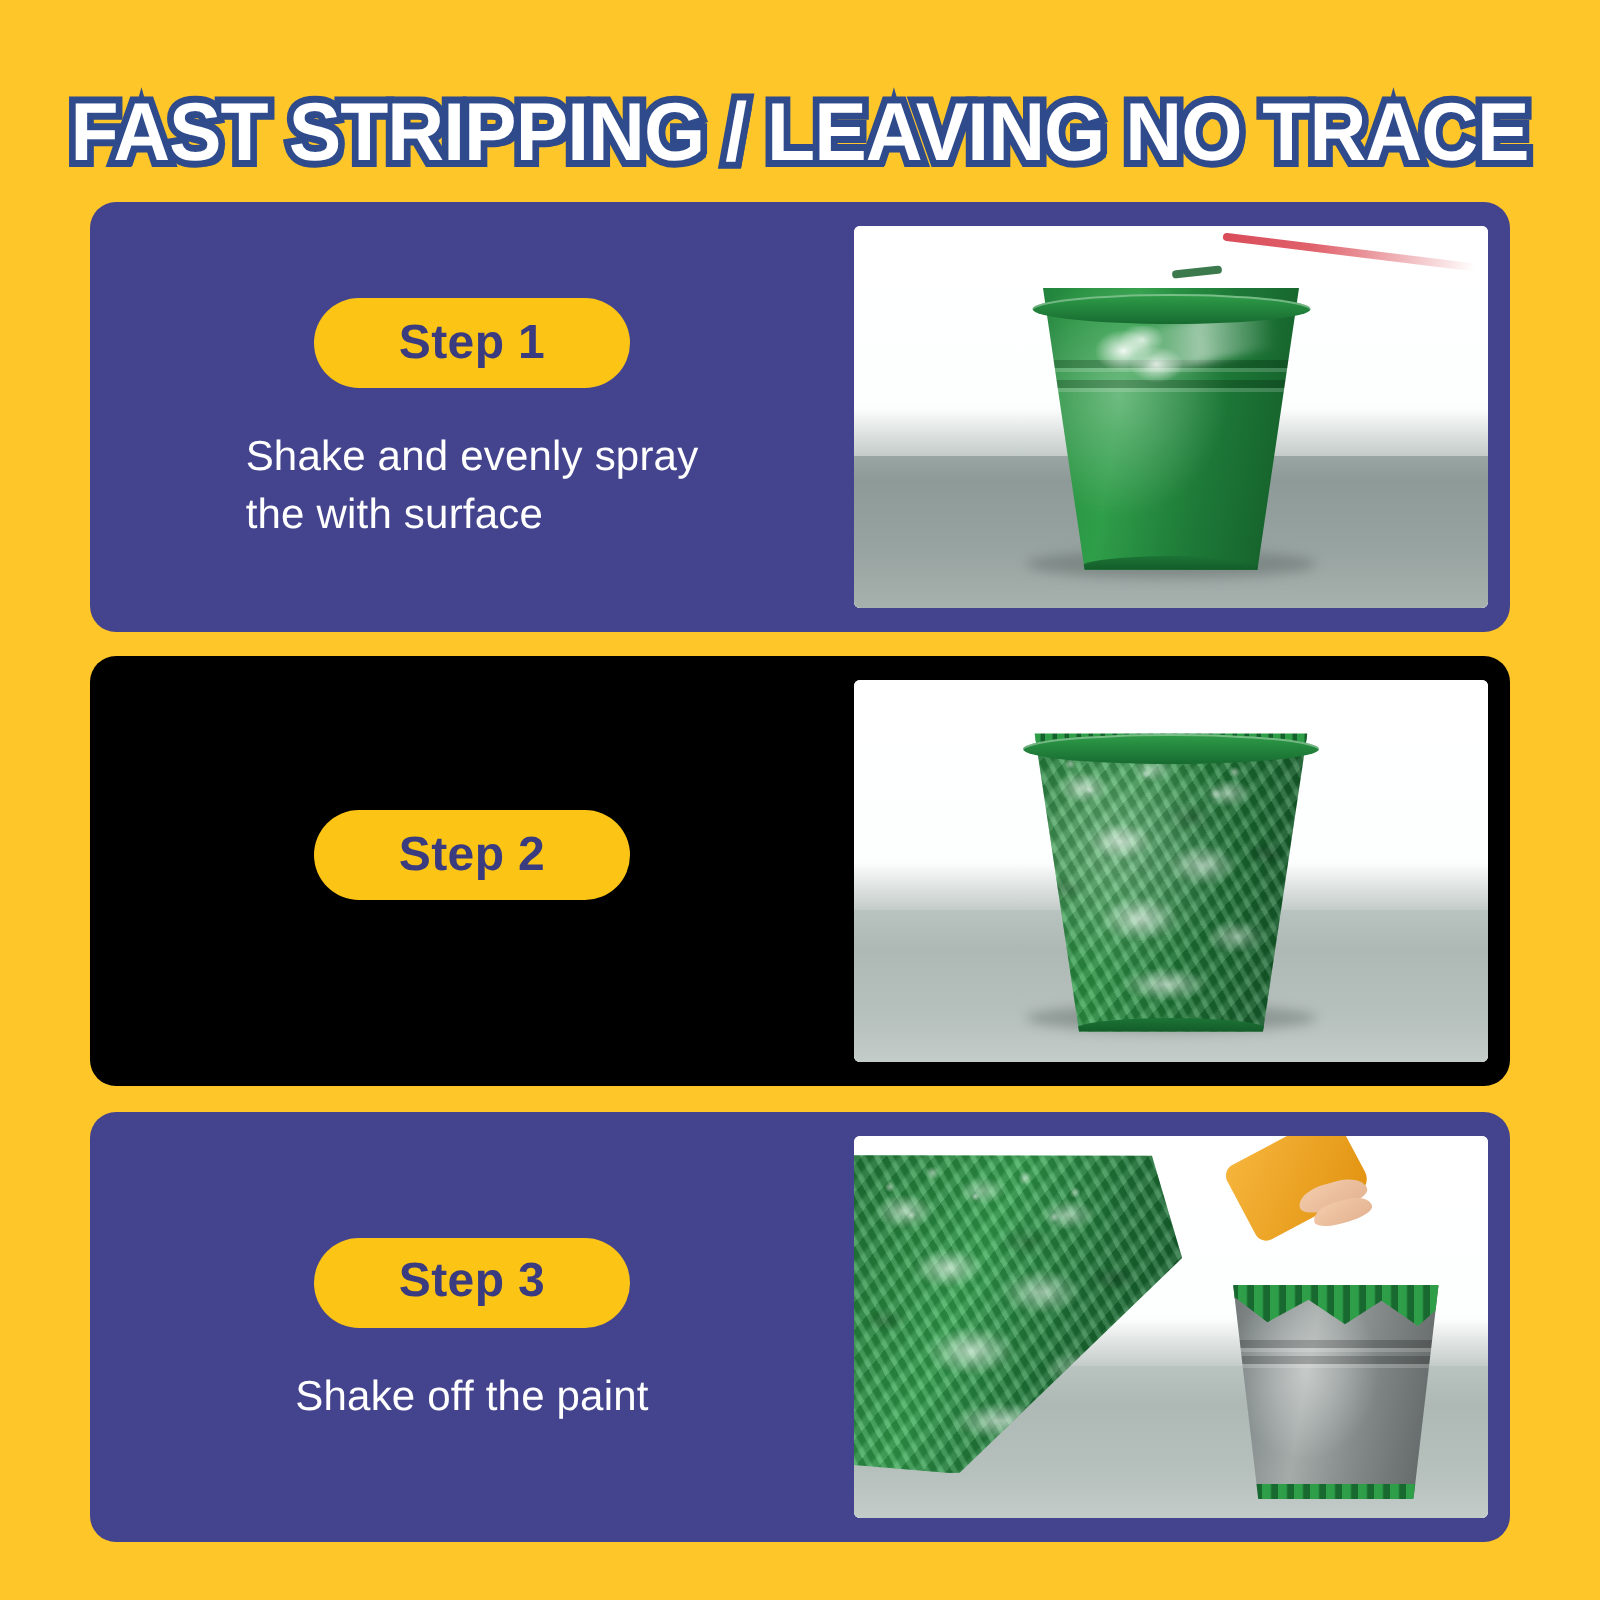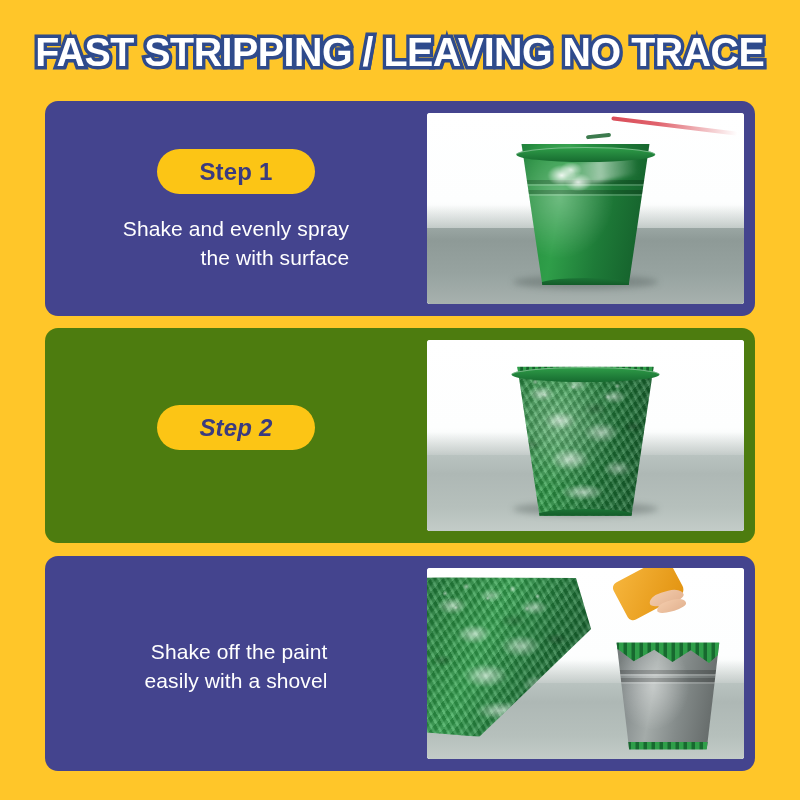--- a/index.html
+++ b/index.html
@@ -19,21 +19,21 @@
     position: relative;
     width: 800px;
     height: 800px;
     background: #FFC629;
     box-sizing: border-box;
   }
 
   
   .headline-wrap {
     position: absolute;
-    top: 22px;
+    top: 36px;
     left: 0;
     width: 800px;
     height: 60px;
     display: flex;
     align-items: center;
     justify-content: center;
   }
   .headline {
     font-size: 41px;
     font-weight: bold;
@@ -53,21 +53,21 @@
   
   .card {
     position: absolute;
     left: 45px;
     width: 710px;
     height: 215px;
     border-radius: 13px;
     overflow: hidden;
   }
   .card-1 { top: 101px; background: #44448E; }
-  .card-2 { top: 328px; background: #4d7c0f; font-style: italic; }
+  .card-2 { top: 328px; background: #000000; }
   .card-3 { top: 556px; background: #44448E; }
 
   .card-inner {
     position: relative;
     width: 100%;
     height: 100%;
     display: flex;
     align-items: stretch;
   }
 
@@ -96,21 +96,21 @@
     font-weight: bold;
     letter-spacing: 0.2px;
     box-sizing: border-box;
     margin-bottom: 20px;
   }
 
   .step-desc {
     color: #ffffff;
     font-size: 21px;
     line-height: 29px;
-    text-align: right;
+    text-align: left;
     max-width: 330px;
     letter-spacing: 0.1px;
   }
 
   
   .photo-pane {
     flex: 1 1 auto;
     padding: 12px 11px 12px 0;
     box-sizing: border-box;
   }
@@ -443,23 +443,23 @@
         </div>
       </div>
 
     </div>
   </div>
 
   <div class="card card-3">
     <div class="card-inner">
 
       <div class="card-text">
+        <div class="step-pill">Step 3</div>
         <div class="step-desc">
           <span>Shake off the paint</span><br>
-          <span>easily with a shovel</span>
         </div>
       </div>
 
       <div class="photo-pane">
         <div class="photo">
           <div class="scene"></div>
           <div class="wall-shadow"></div>
           <div class="table-top light"></div>
 
           <div class="peel-sheet">

